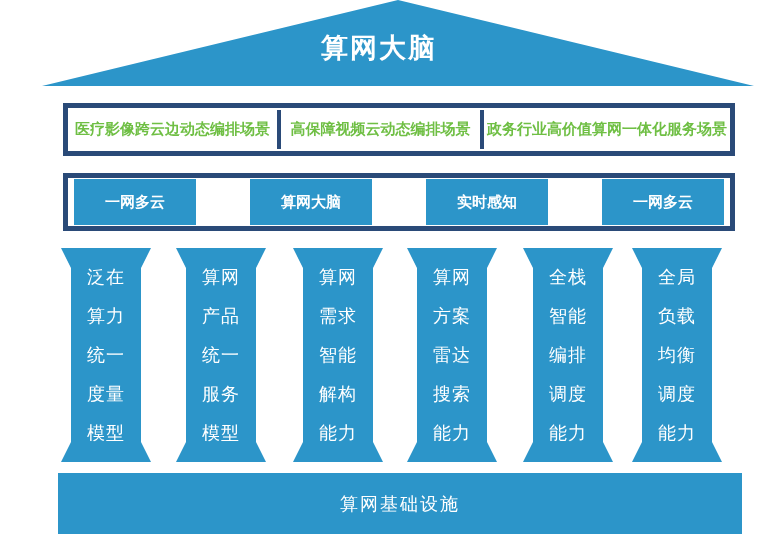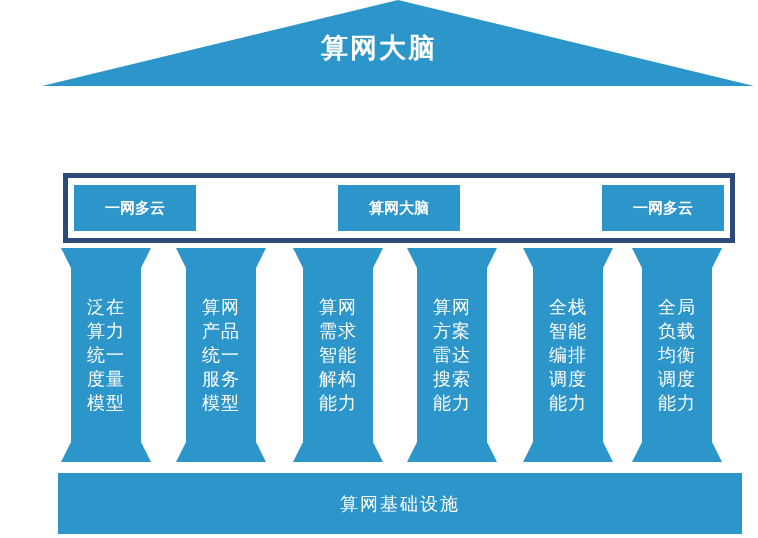--- a/index.html
+++ b/index.html
@@ -17,52 +17,60 @@
         border:5px solid #2A4A78;box-sizing:border-box;background:#ffffff;
         display:flex;align-items:stretch;}
   .scenario-cell{display:flex;align-items:center;justify-content:center;
         color:#6FBF44;font-weight:bold;font-size:15px;white-space:nowrap;}
   .scenario-cell.c1{width:209px;}
   .scenario-cell.c2{width:199px;}
   .scenario-cell.c3{flex:1;}
   .scenario-divider{width:4px;background:#2A4A78;margin:2px 0;}
 
   
-  .cap-bar{position:absolute;left:63px;top:173px;width:672px;height:70px;
+  .cap-bar{position:absolute;left:63px;top:173px;width:672px;height:58px;
         border:5px solid #2A4A78;box-sizing:border-box;background:#ffffff;
         display:flex;align-items:center;justify-content:space-between;padding:12px 6px;}
   .cap-box{width:122px;height:46px;background:#2C95C9;display:flex;align-items:center;
         justify-content:center;color:#ffffff;font-weight:bold;font-size:15px;white-space:nowrap;}
 
   
   .pillar{position:absolute;top:248px;width:90px;height:214px;background:#2C95C9;
         clip-path:polygon(0 0,90px 0,80px 20px,80px 194px,90px 214px,0 214px,10px 194px,10px 20px);
-        display:flex;flex-direction:column;align-items:center;justify-content:center;}
+        display:flex;flex-direction:column;align-items:center;justify-content:center;gap:15px;}
   .pillar-line{display:block;color:#ffffff;font-size:18px;line-height:24px;
         letter-spacing:1px;text-align:center;white-space:nowrap;}
   .p1{left:61px;} .p2{left:176px;} .p3{left:293px;}
   .p4{left:407px;} .p5{left:523px;} .p6{left:632px;}
 
   
   .foundation{position:absolute;left:58px;top:473px;width:684px;height:61px;background:#2C95C9;
         display:flex;align-items:center;justify-content:center;}
   .foundation-label{color:#ffffff;font-size:18px;letter-spacing:2px;}
 </style>
 </head>
 <body>
 
 <div class="canvas">
 
   <div class="roof"></div>
   <div class="roof-title">算网大脑</div>
 
+  <div class="scenario-bar">
+    <div class="scenario-cell c1">医疗影像跨云边动态编排场景</div>
+    <div class="scenario-divider"></div>
+    <div class="scenario-cell c2">高保障视频云动态编排场景</div>
+    <div class="scenario-divider"></div>
+    <div class="scenario-cell c3">政务行业高价值算网一体化服务场景</div>
+  </div>
 
   <div class="cap-bar">
     <div class="cap-box">一网多云</div>
     <div class="cap-box">算网大脑</div>
+    <div class="cap-box">实时感知</div>
     <div class="cap-box">一网多云</div>
   </div>
 
   <div class="pillar p1">
     <span class="pillar-line">泛在</span>
     <span class="pillar-line">算力</span>
     <span class="pillar-line">统一</span>
     <span class="pillar-line">度量</span>
     <span class="pillar-line">模型</span>
   </div>

